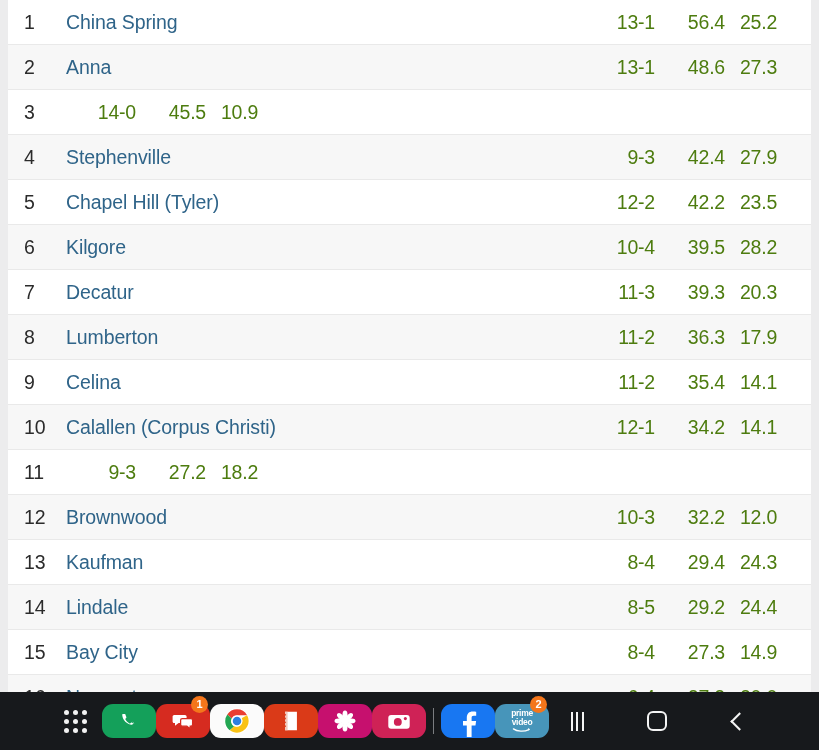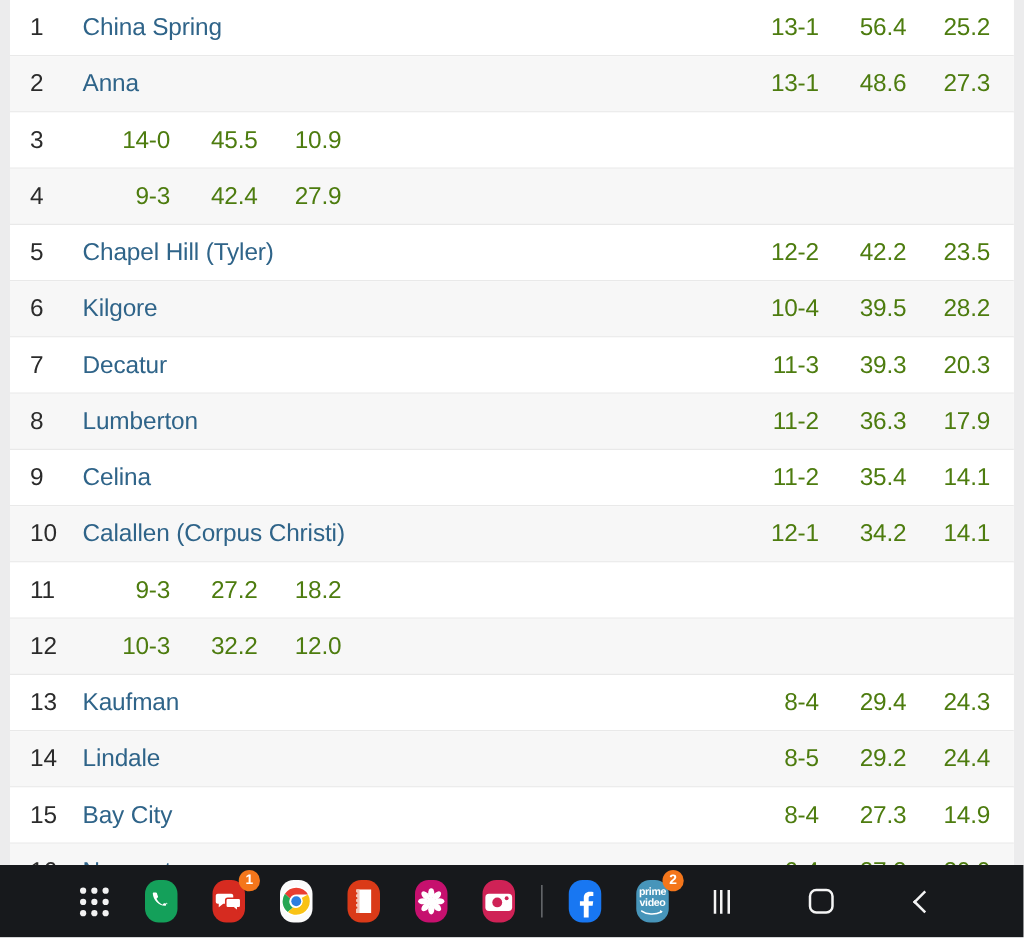--- a/index.html
+++ b/index.html
@@ -75,21 +75,21 @@
   .cell-num {
     font-size: 19.5px;
     color: #4d7c0f;
     text-align: right;
     letter-spacing: -0.2px;
     flex: 0 0 auto;
   }
 
   .cell-record { width: 72px; }
   .cell-stat1  { width: 70px; }
-  .cell-stat2  { width: 67px; }
+  .cell-stat2  { width: 67px; text-align: center; }
 
   
   .dock {
     position: absolute;
     left: 0;
     bottom: 0;
     width: 819px;
     height: 58px;
     background: #17191c;
     display: flex;
@@ -107,21 +107,21 @@
   .app-slot {
     position: relative;
     width: 54px;
     height: 44px;
     display: flex;
     align-items: center;
     justify-content: center;
   }
 
   .squircle {
-    width: 26px;
+    width: 54px;
     height: 34px;
     border-radius: 11px;
     display: flex;
     align-items: center;
     justify-content: center;
     position: relative;
     overflow: hidden;
   }
 
   
@@ -228,20 +228,21 @@
           <div class="cell-num cell-stat2">27.3</div>
         </div>
         <div class="rank-row">
           <div class="cell-rank">3</div>
           <div class="cell-num cell-record">14-0</div>
           <div class="cell-num cell-stat1">45.5</div>
           <div class="cell-num cell-stat2">10.9</div>
         </div>
         <div class="rank-row alt">
           <div class="cell-rank">4</div>
+          <div class="cell-team">Stephenville</div>
           <div class="cell-num cell-record">9-3</div>
           <div class="cell-num cell-stat1">42.4</div>
           <div class="cell-num cell-stat2">27.9</div>
         </div>
         <div class="rank-row">
           <div class="cell-rank">5</div>
           <div class="cell-team">Chapel Hill (Tyler)</div>
           <div class="cell-num cell-record">12-2</div>
           <div class="cell-num cell-stat1">42.2</div>
           <div class="cell-num cell-stat2">23.5</div>
@@ -282,20 +283,21 @@
           <div class="cell-num cell-stat2">14.1</div>
         </div>
         <div class="rank-row">
           <div class="cell-rank">11</div>
           <div class="cell-num cell-record">9-3</div>
           <div class="cell-num cell-stat1">27.2</div>
           <div class="cell-num cell-stat2">18.2</div>
         </div>
         <div class="rank-row alt">
           <div class="cell-rank">12</div>
+          <div class="cell-team">Brownwood</div>
           <div class="cell-num cell-record">10-3</div>
           <div class="cell-num cell-stat1">32.2</div>
           <div class="cell-num cell-stat2">12.0</div>
         </div>
         <div class="rank-row">
           <div class="cell-rank">13</div>
           <div class="cell-team">Kaufman</div>
           <div class="cell-num cell-record">8-4</div>
           <div class="cell-num cell-stat1">29.4</div>
           <div class="cell-num cell-stat2">24.3</div>

